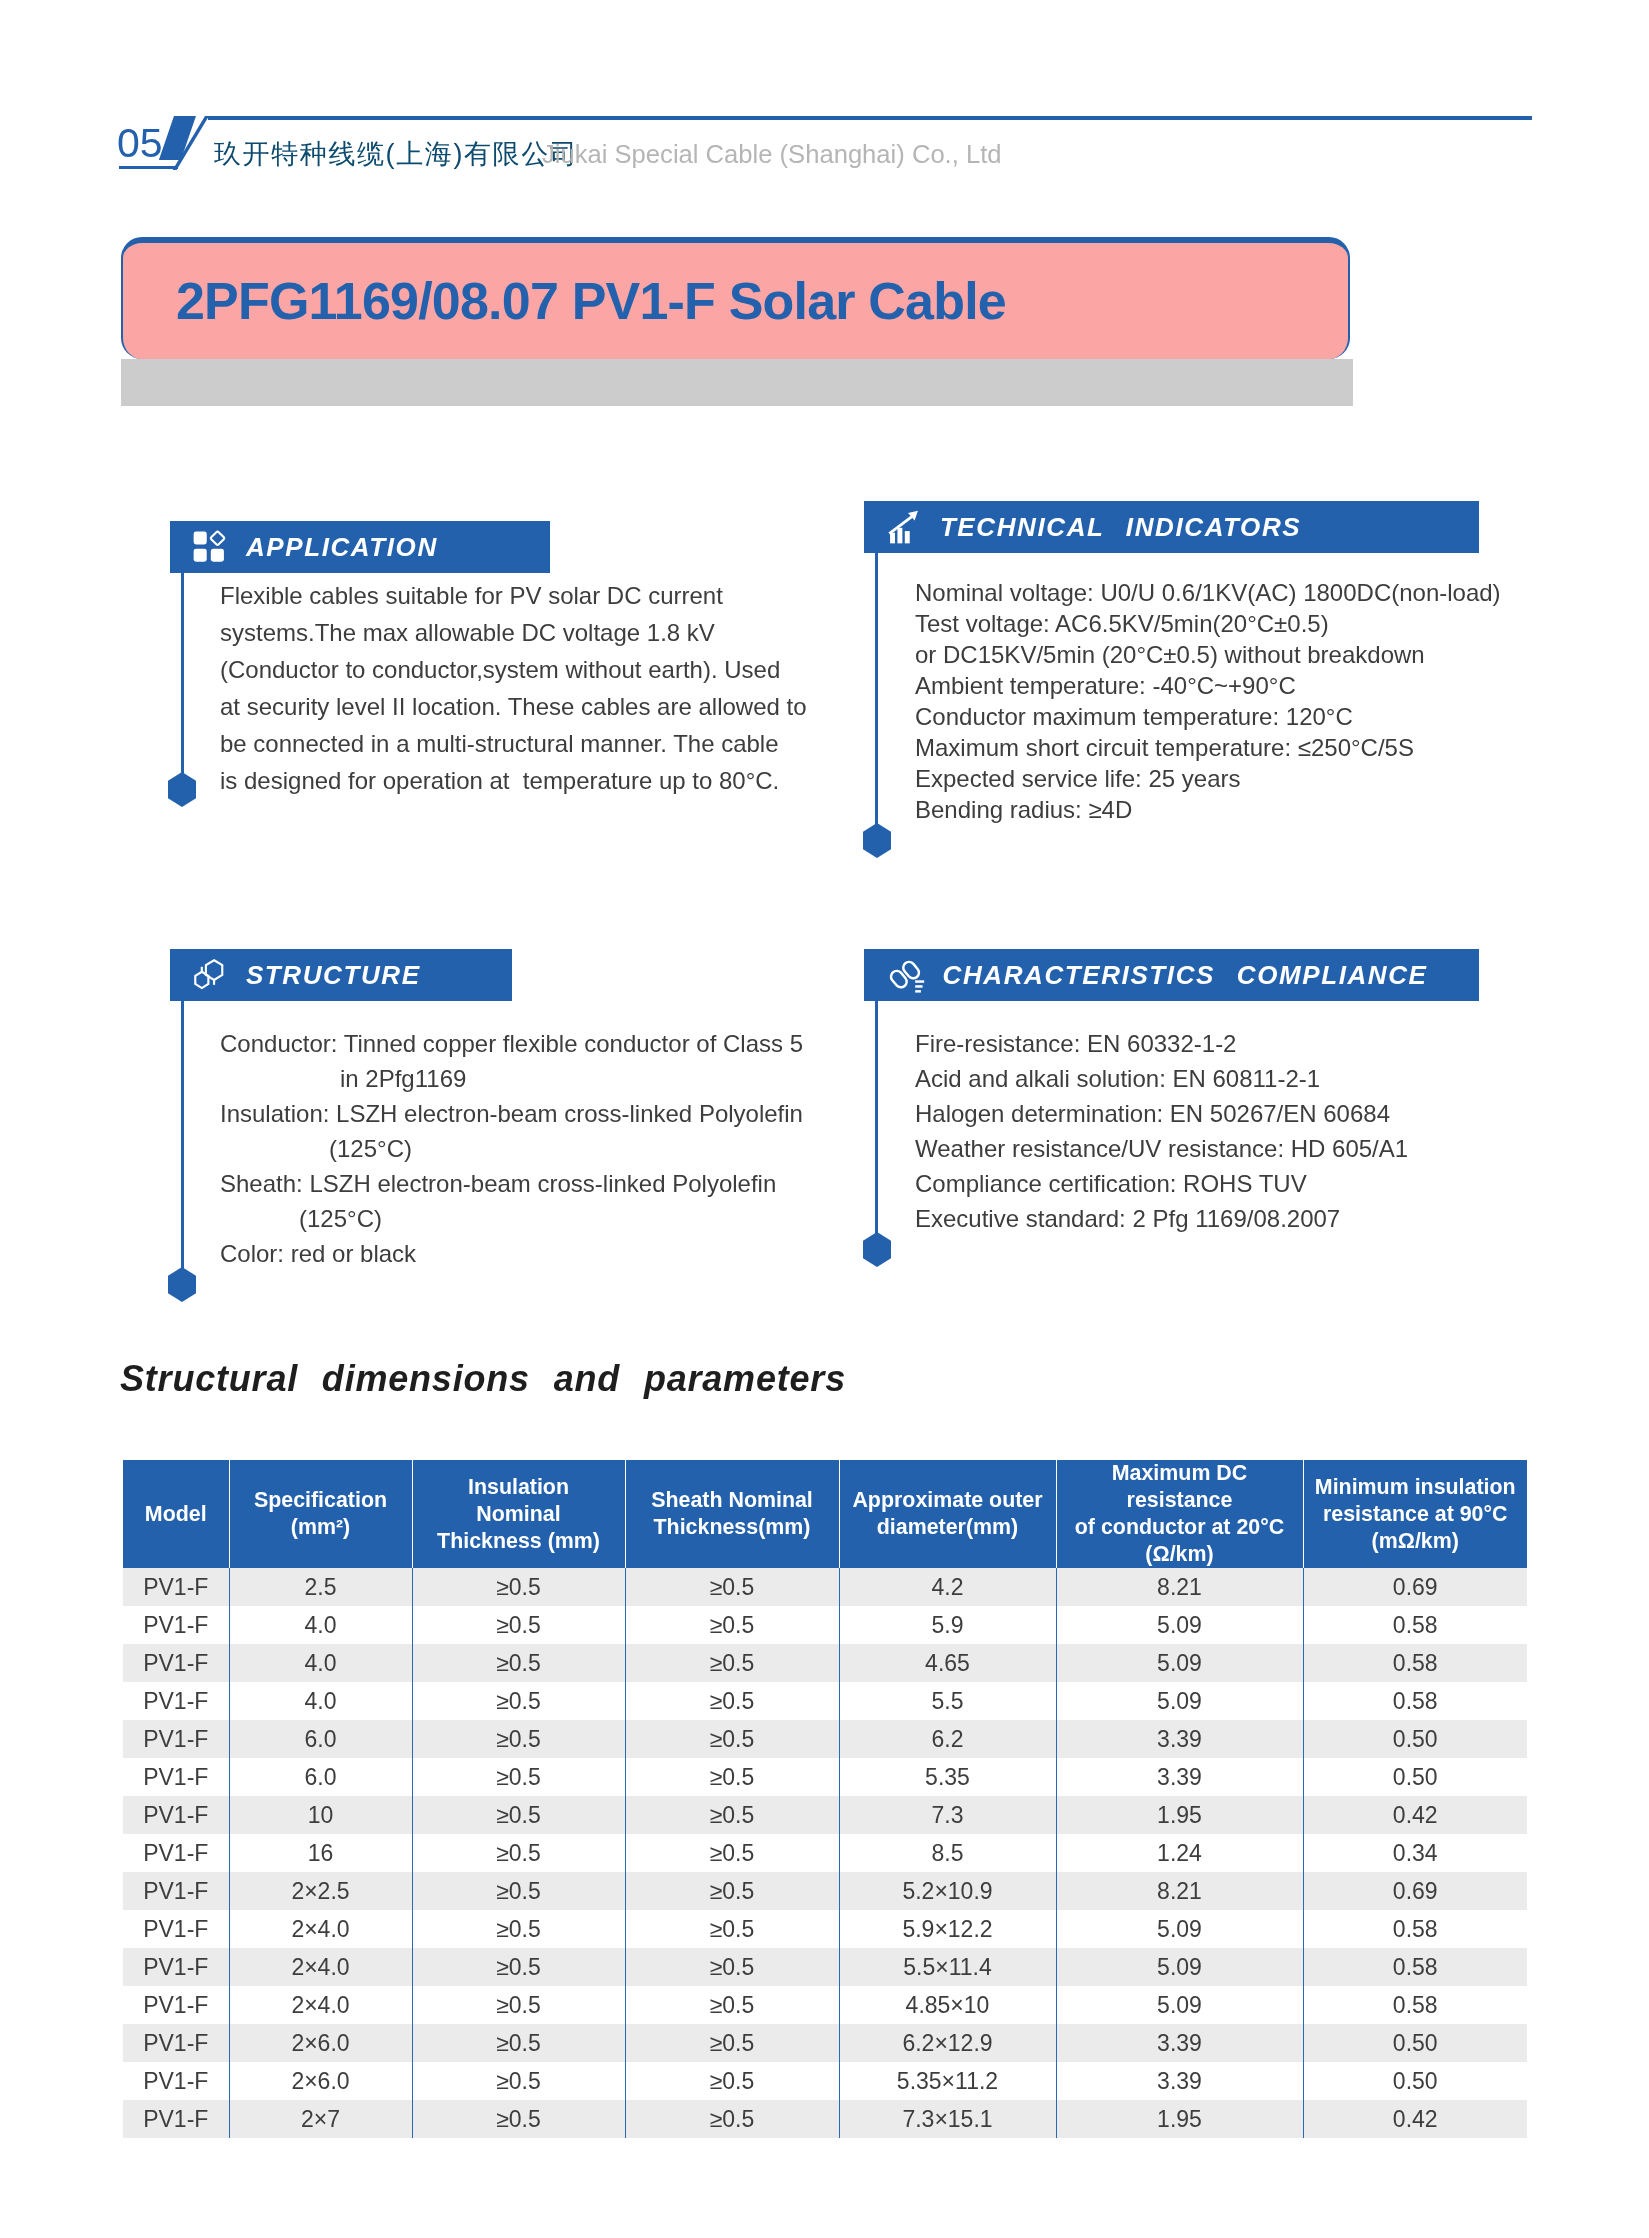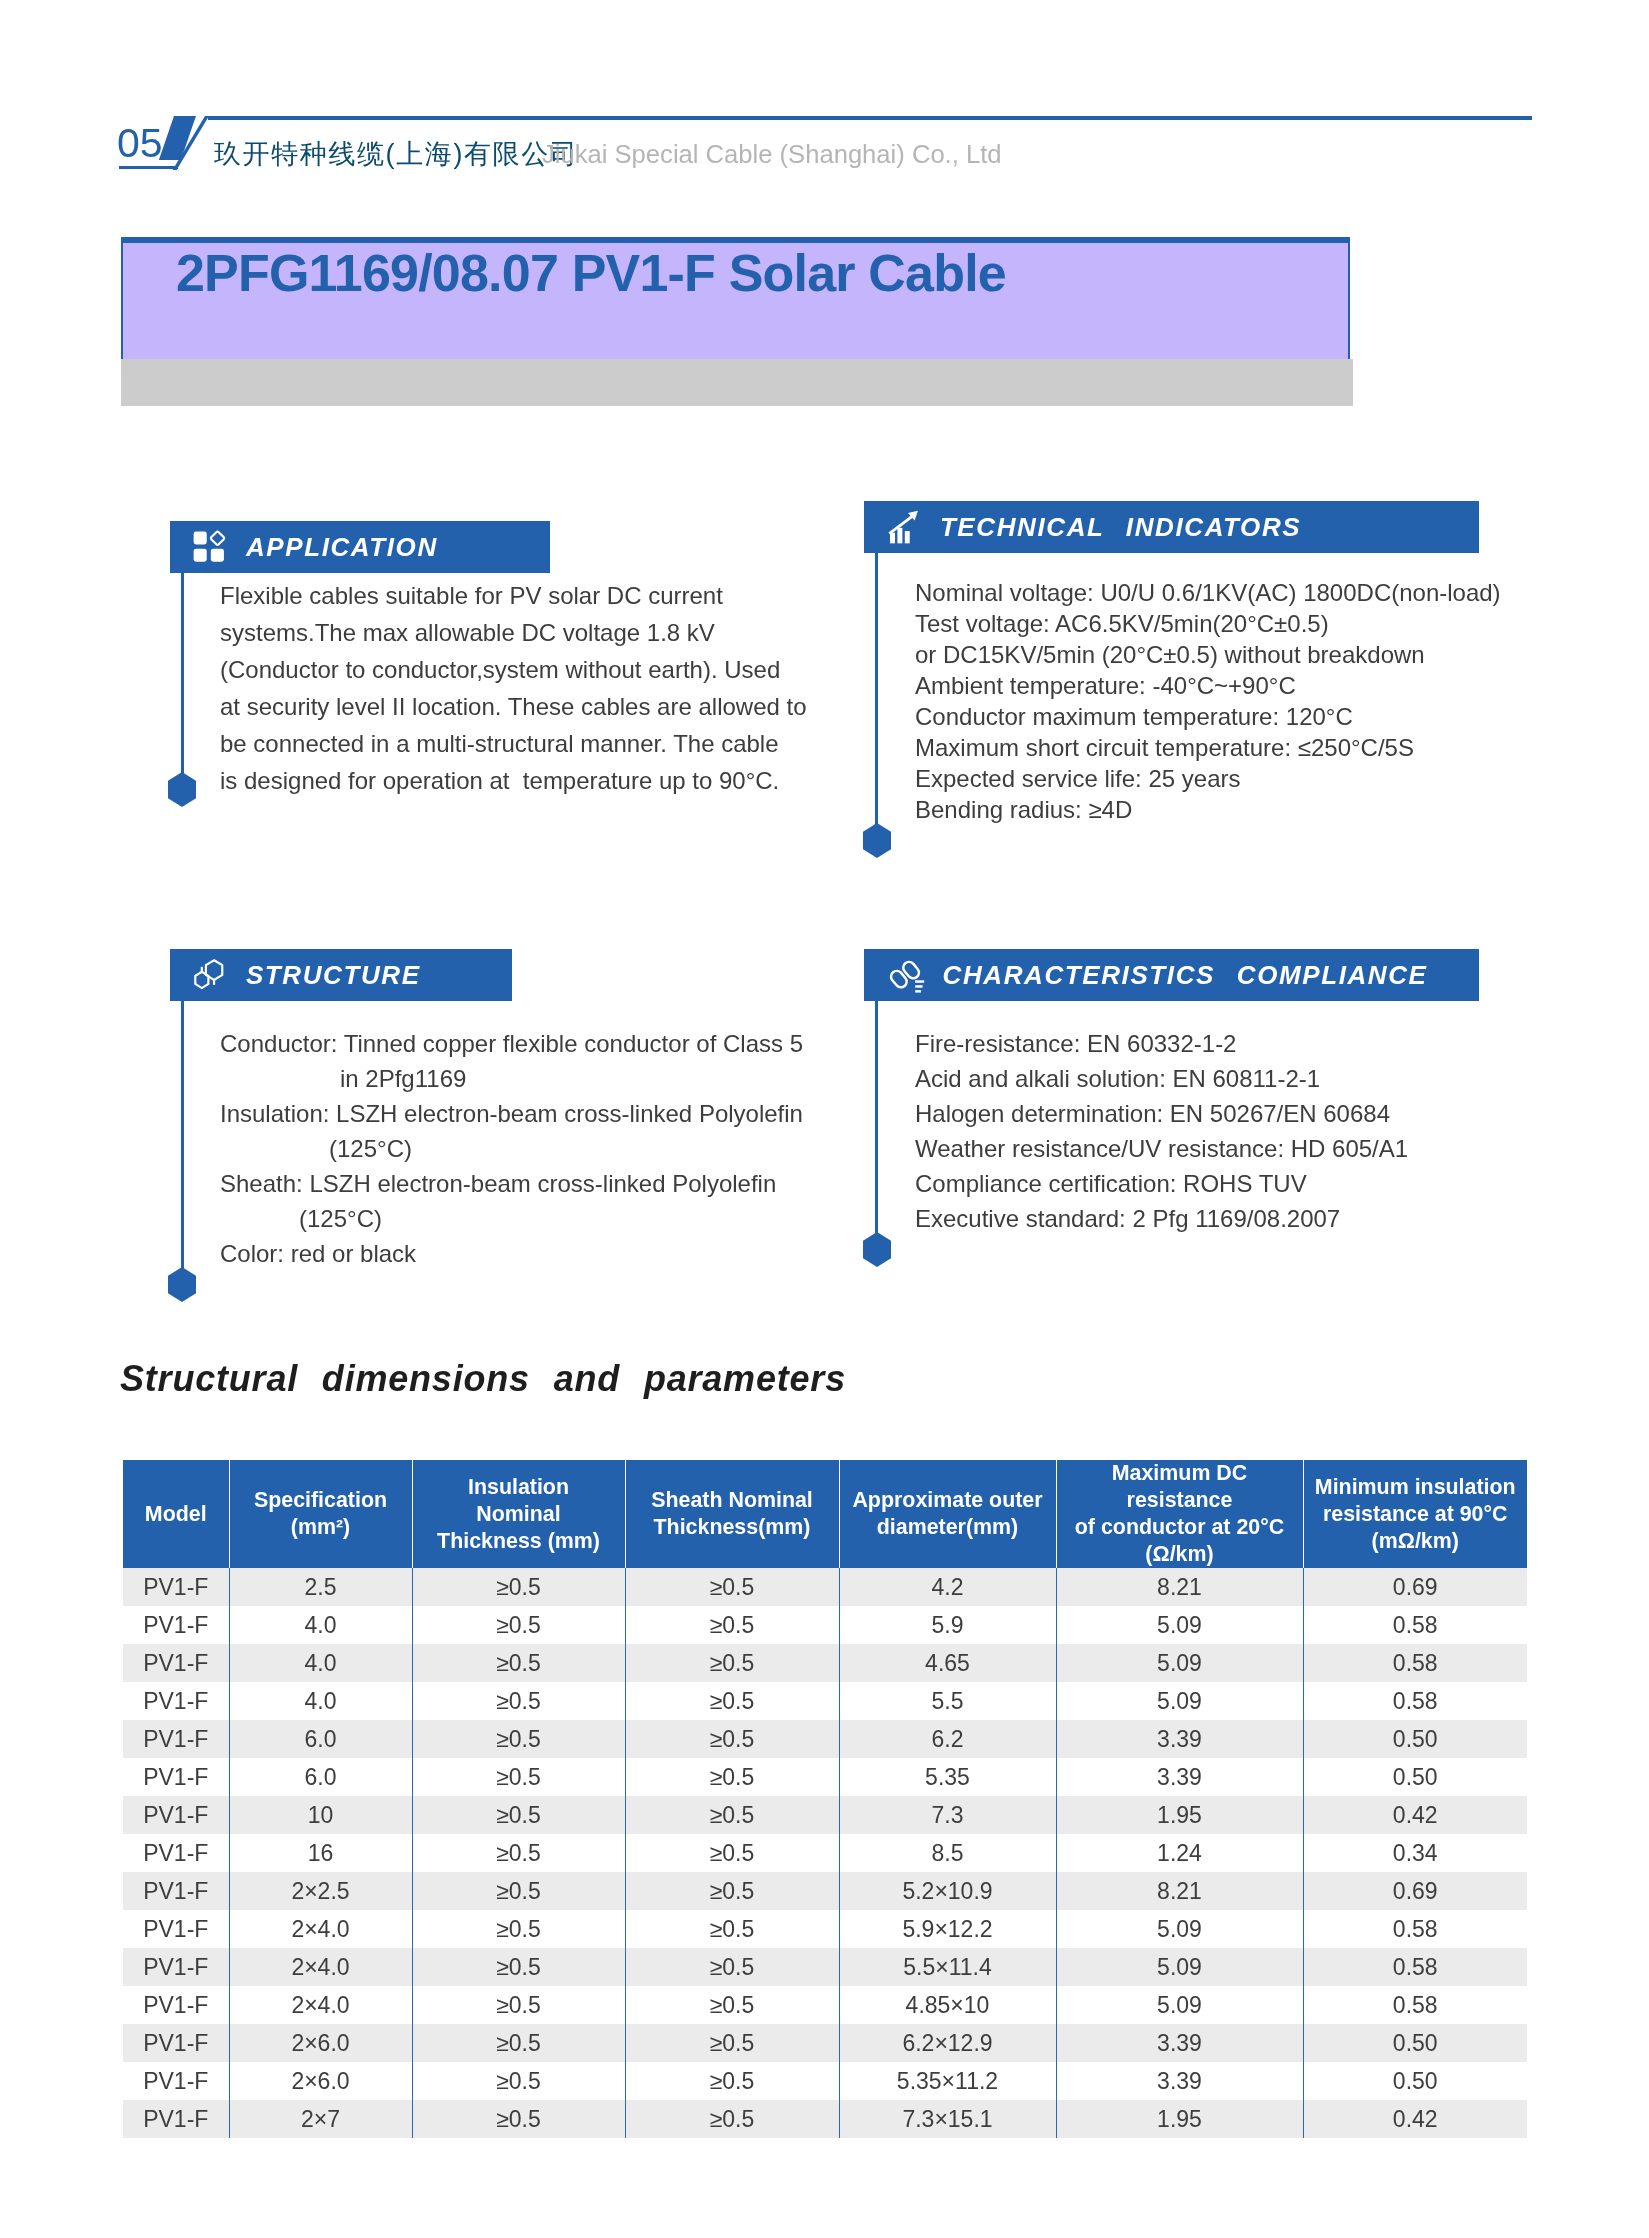--- a/index.html
+++ b/index.html
@@ -25,21 +25,21 @@
     position:absolute;left:205px;top:116px;width:4.1px;height:54px;background:var(--blue);
     transform:skewX(-31deg);transform-origin:0 0;
   }
   .top-rule{position:absolute;left:208px;top:116px;width:1324px;height:4.1px;background:var(--blue);}
   .company-cn{position:absolute;left:214px;top:136px;font-size:27px;color:#0c4a6e;letter-spacing:1.6px;white-space:pre;}
   .company-en{position:absolute;left:542px;top:140px;font-size:25.6px;color:#b5b5b5;white-space:pre;}
   
   .title-box{
     position:absolute;left:121px;top:237px;width:1229px;height:122px;box-sizing:border-box;
     border-left:2.5px solid var(--blue);border-right:2.5px solid var(--blue);border-top:6.6px solid var(--blue);
-    background:#c4b5fd;display:flex;align-items:flex-start;
+    background:#fca5a5;display:flex;align-items:center;border-radius:21px;
   }
   .title-box h1{
     margin:0;padding-left:53px;font-size:52px;font-weight:800;color:var(--blue);
     letter-spacing:-0.8px;white-space:nowrap;
   }
   .title-shadow{position:absolute;left:121px;top:359px;width:1232px;height:47px;background:#cccccc;}
   
   .section-bar{
     position:absolute;height:52px;background:var(--blue);display:flex;align-items:center;
     padding-left:21.4px;box-sizing:border-box;
@@ -112,21 +112,21 @@
     <span class="label">APPLICATION</span>
   </div>
   <div class="vline" style="left:181px;top:553px;height:221px;"></div>
   <div class="hexagon" style="left:168px;top:772px;"></div>
   <div class="body-lines lh45" style="left:220px;top:577px;">
     <div class="line">Flexible cables suitable for PV solar DC current</div>
     <div class="line">systems.The max allowable DC voltage 1.8 kV</div>
     <div class="line">(Conductor to conductor,system without earth). Used</div>
     <div class="line">at security level II location. These cables are allowed to</div>
     <div class="line">be connected in a multi-structural manner. The cable</div>
-    <div class="line">is designed for operation at  temperature up to 90°C.</div>
+    <div class="line">is designed for operation at  temperature up to 80°C.</div>
   </div>
 
   <div class="section-bar" style="left:864px;top:501px;width:615px;">
     <svg class="icon" viewBox="0 0 46 44">
       <rect x="6" y="29" width="6" height="13" fill="#fff"></rect>
       <rect x="15" y="23" width="6" height="19" fill="#fff"></rect>
       <rect x="24" y="27" width="6" height="15" fill="#fff"></rect>
       <path d="M5 30 L33 9" stroke="#fff" stroke-width="3.4" fill="none"></path>
       <polygon points="40,2 28,5 36,14" fill="#fff"></polygon>
     </svg>

